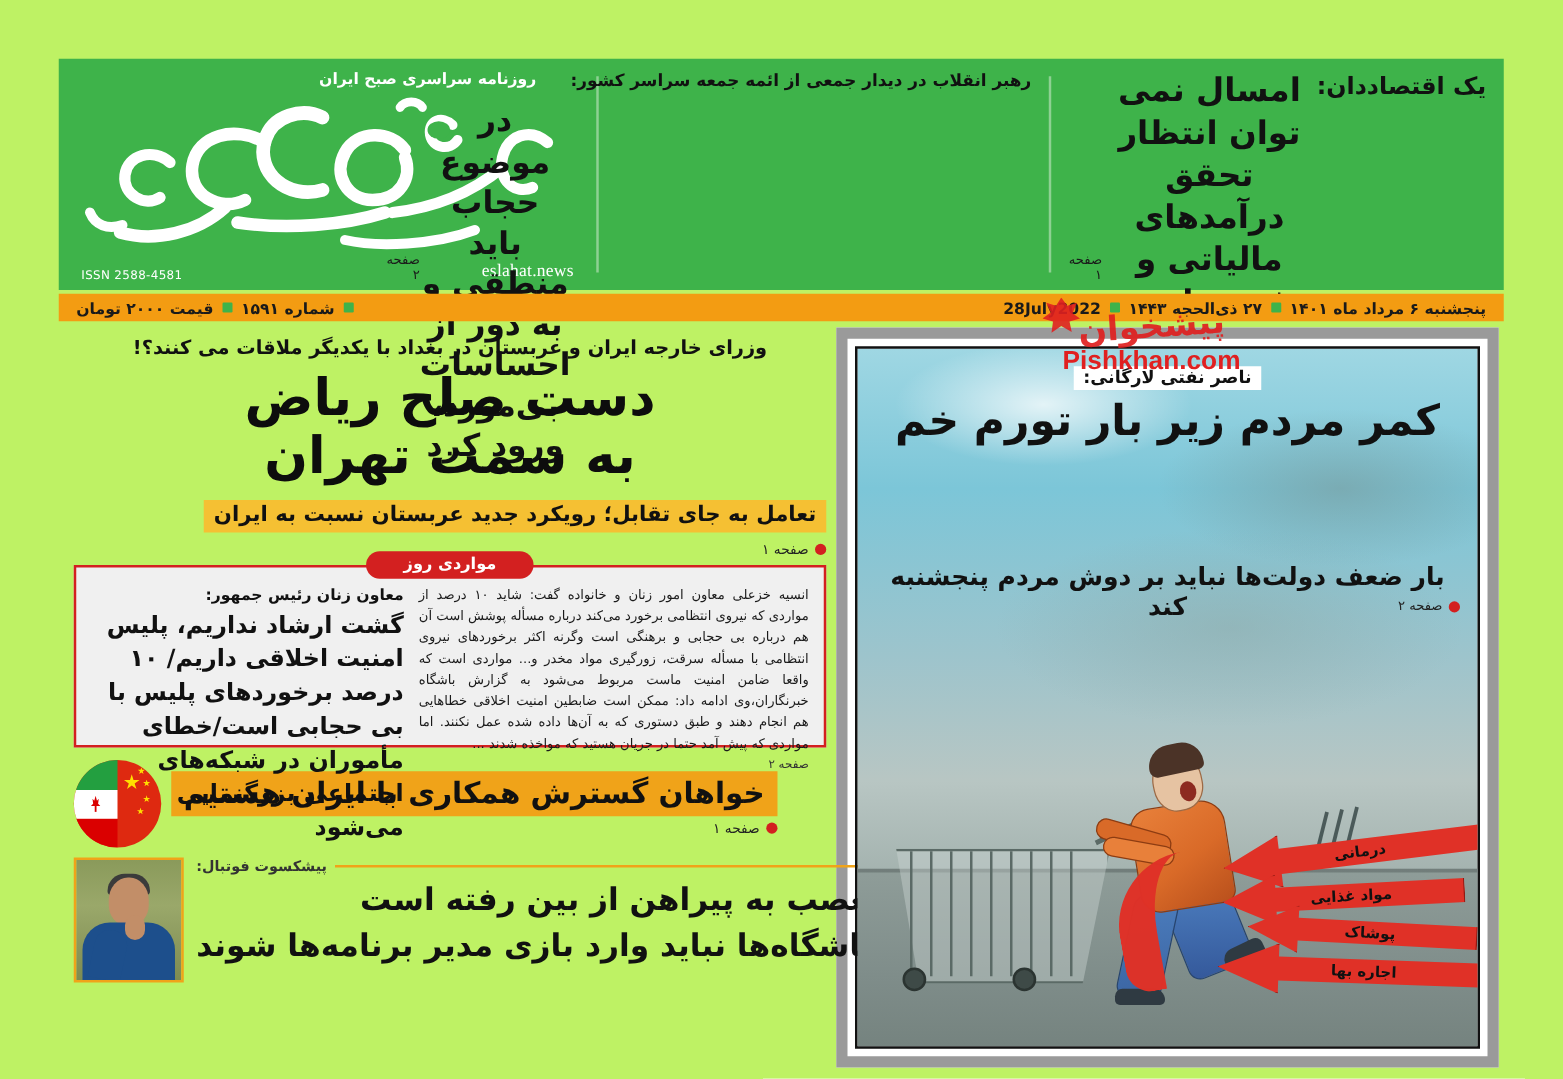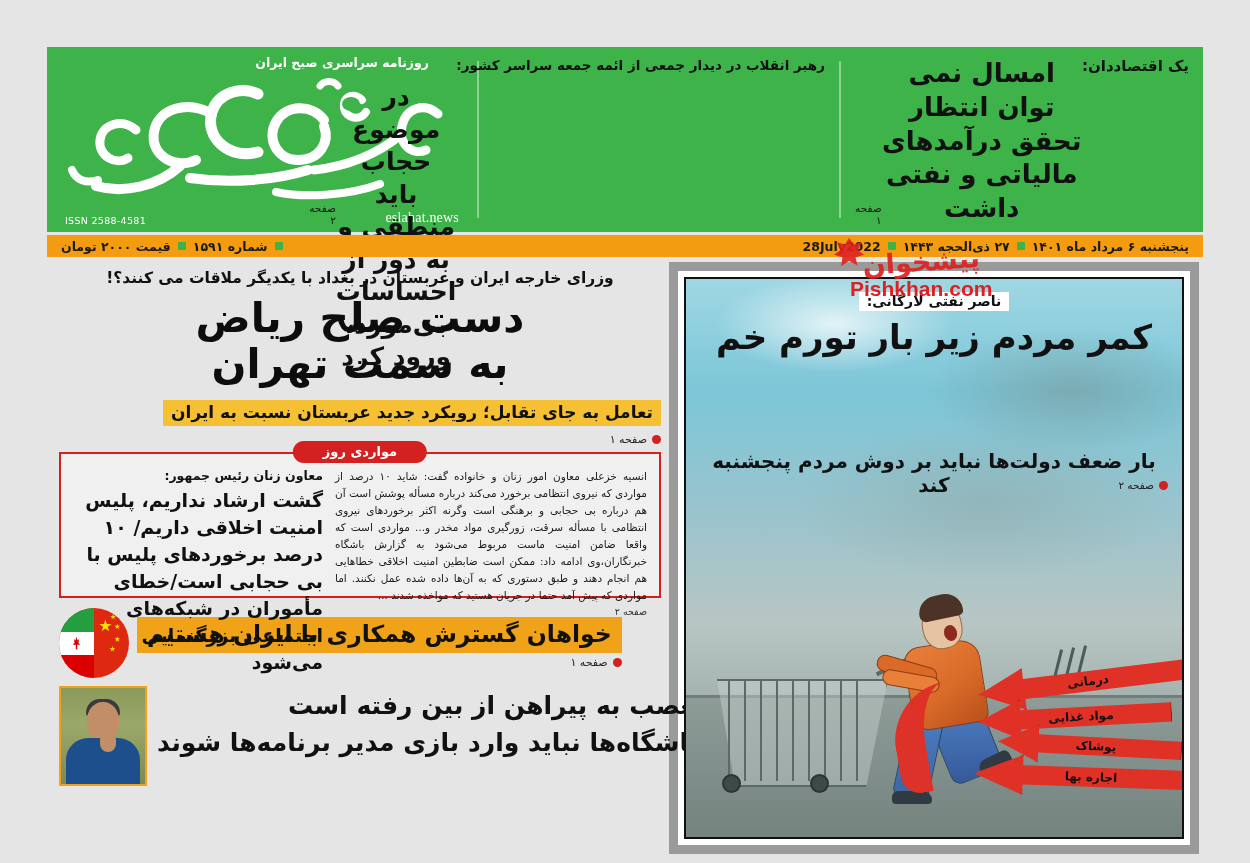--- a/index.html
+++ b/index.html
@@ -13,21 +13,21 @@
     height: 863px;
     overflow: hidden;
     font-family: "DejaVu Sans", "Liberation Sans", sans-serif;
     direction: rtl;
     position: relative;
   }
 
   .page {
     position: absolute;
     inset: 0;
-    background: #e5e5e5;
+    background: #bef264;
   }
 
   
   .masthead {
     position: absolute;
     left: 47px;
     top: 47px;
     width: 1156px;
     height: 185px;
     background: #3eb34a;
@@ -99,21 +99,21 @@
   .teaser.far { width: 362px; }
 
   .teaser-kicker {
     font-size: 13.5px;
     font-weight: bold;
     color: #111111;
     line-height: 1.3;
     margin-bottom: 5px;
     white-space: nowrap;
   }
-  .teaser.far .teaser-kicker { font-size: 15px; }
+  .teaser.far .teaser-kicker { font-size: 19px; }
 
   .teaser-head {
     font-size: 26px;
     font-weight: bold;
     color: #111111;
     line-height: 1.30;
     letter-spacing: -0.3px;
   }
   .teaser.mid .teaser-head { font-size: 25px; margin-top: 24px; }
 
@@ -647,20 +647,24 @@
 
       <div class="football">
         <div class="fb-photo">
           <span class="hair"></span>
           <span class="head"></span>
           <span class="body"></span>
           <span class="arm"></span>
           <span class="hand"></span>
         </div>
         <div class="fb-text">
+          <div class="fb-kicker-row">
+            <span class="fb-kicker">پیشکسوت فوتبال:</span>
+            <span class="fb-rule"></span>
+          </div>
           <div class="fb-head">عرق و تعصب به پیراهن از بین رفته است</div>
           <div class="fb-head">مدیران باشگاه‌ها نباید وارد بازی مدیر برنامه‌ها شوند</div>
           <div class="fb-pref">
             <span class="dot-red"></span>
             <span>صفحه ۴</span>
           </div>
         </div>
       </div>
 
     </div>

